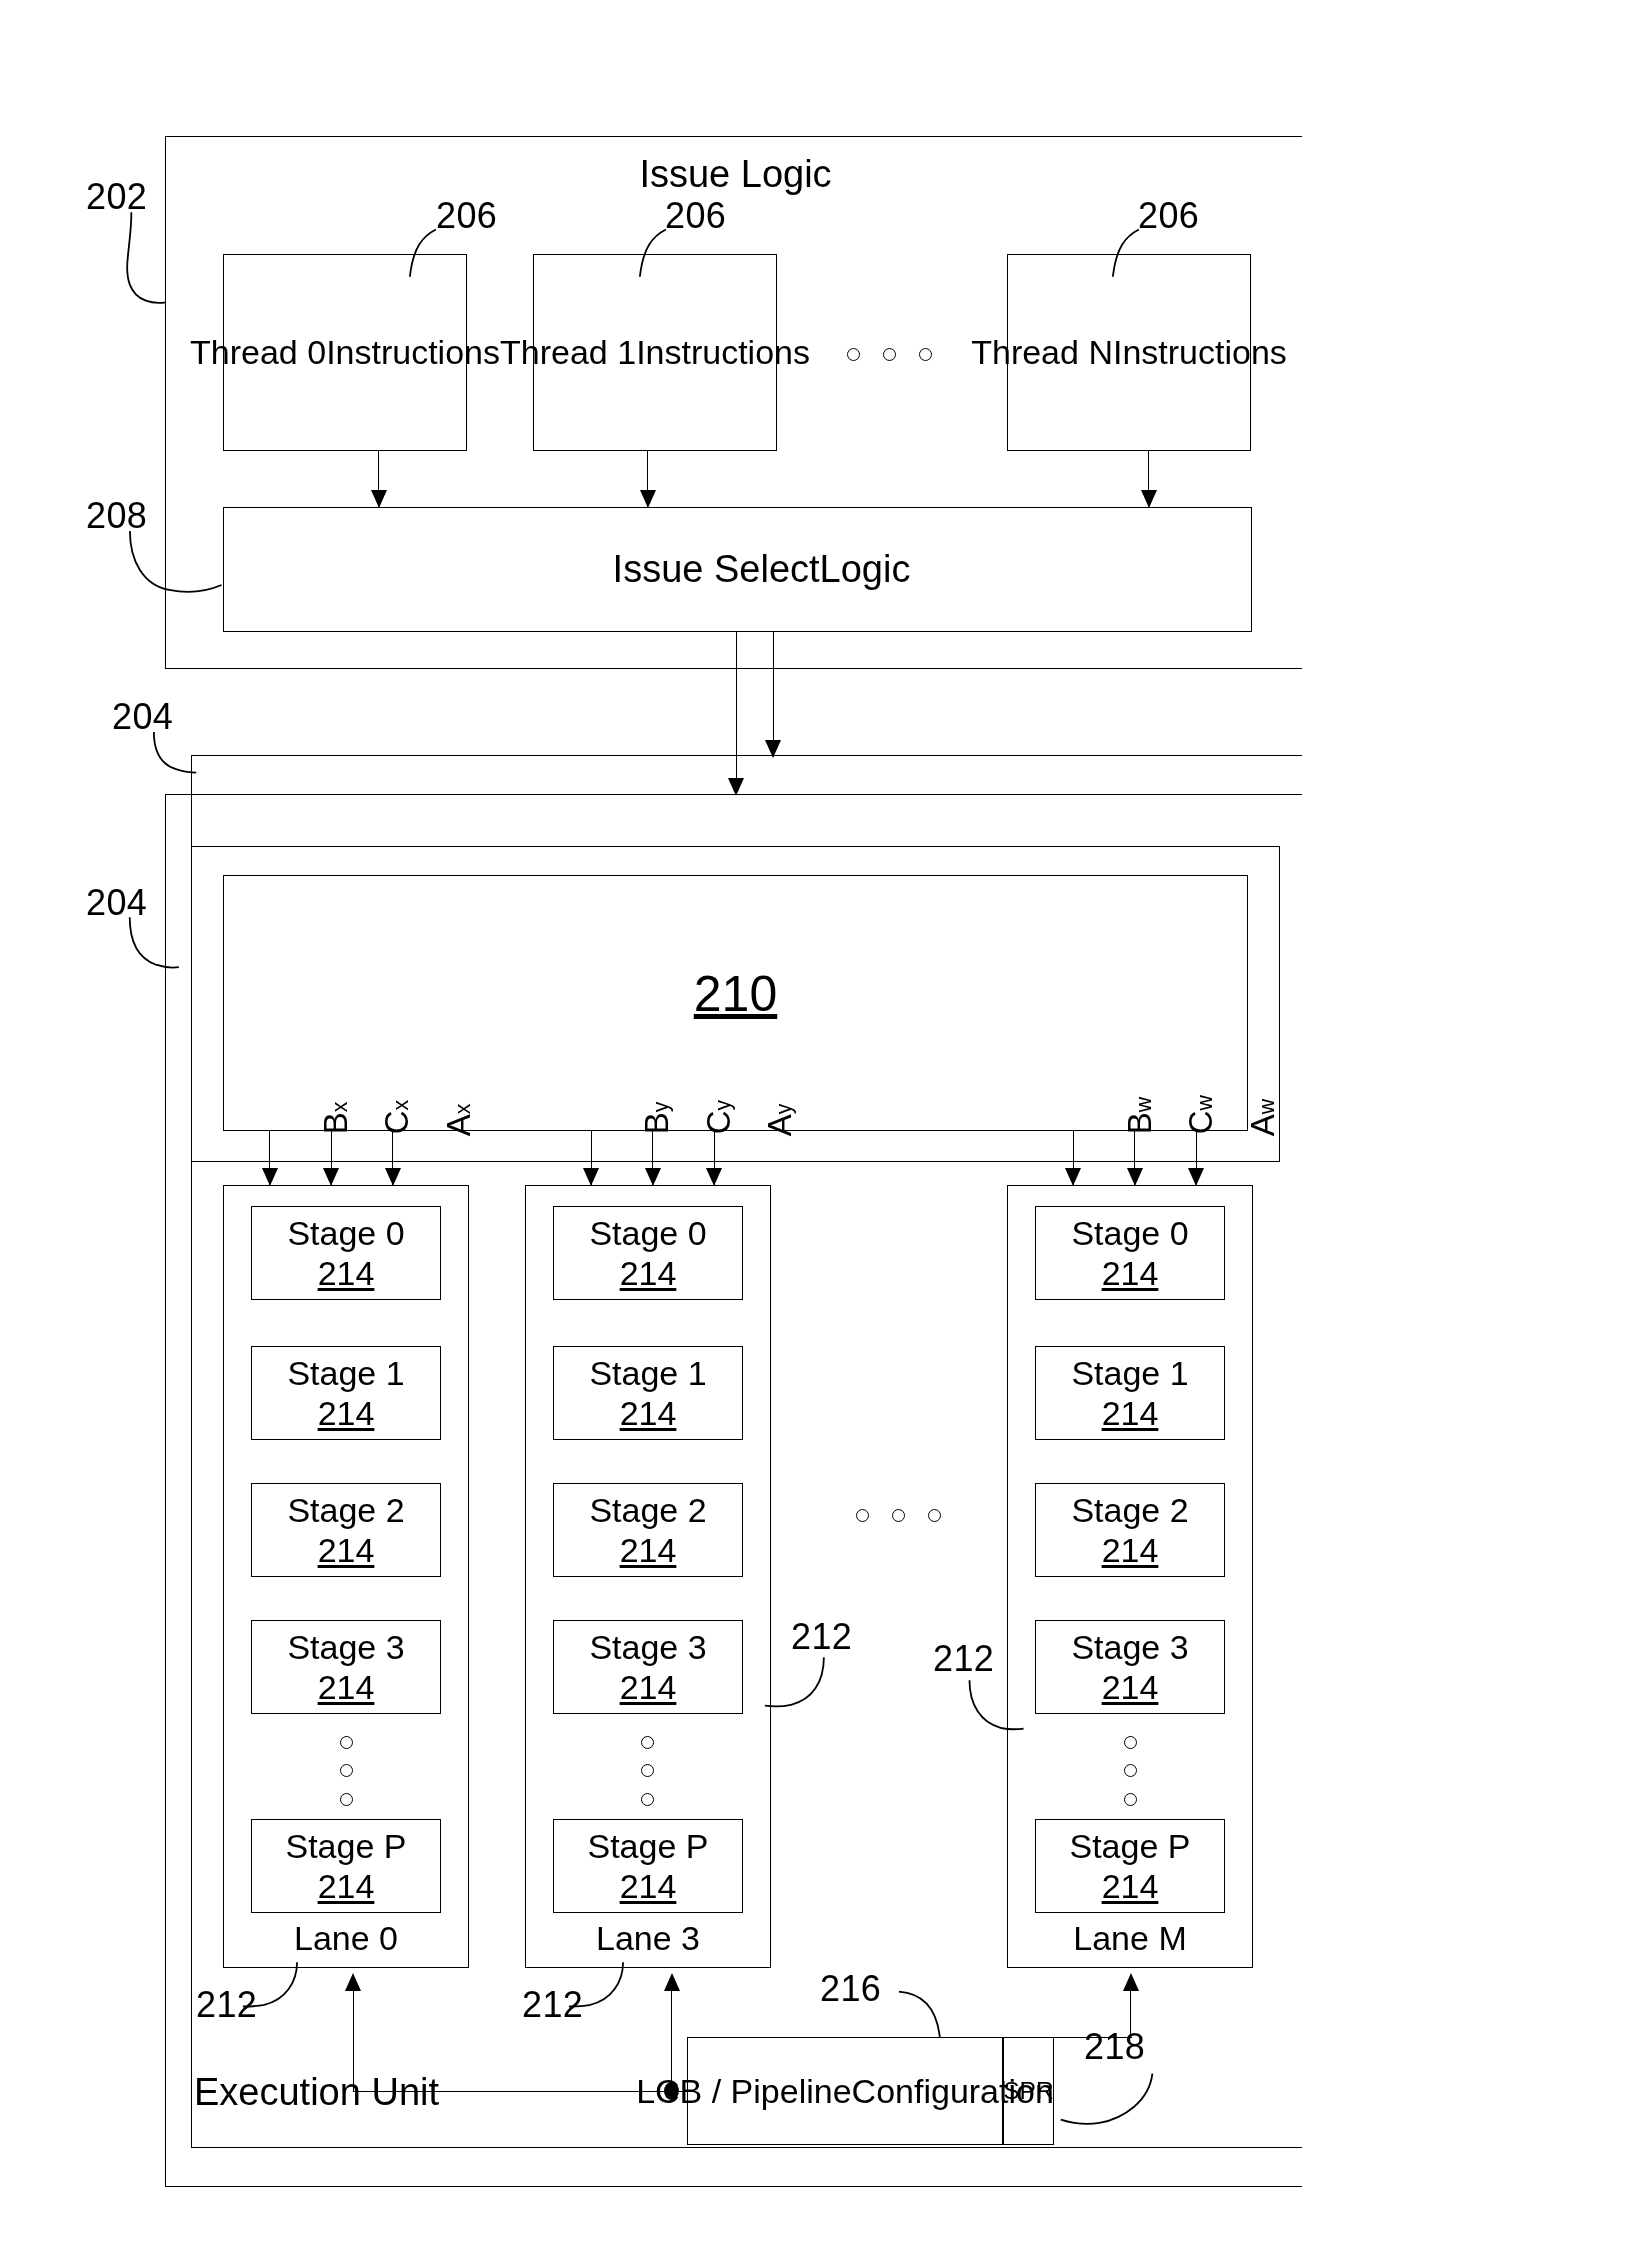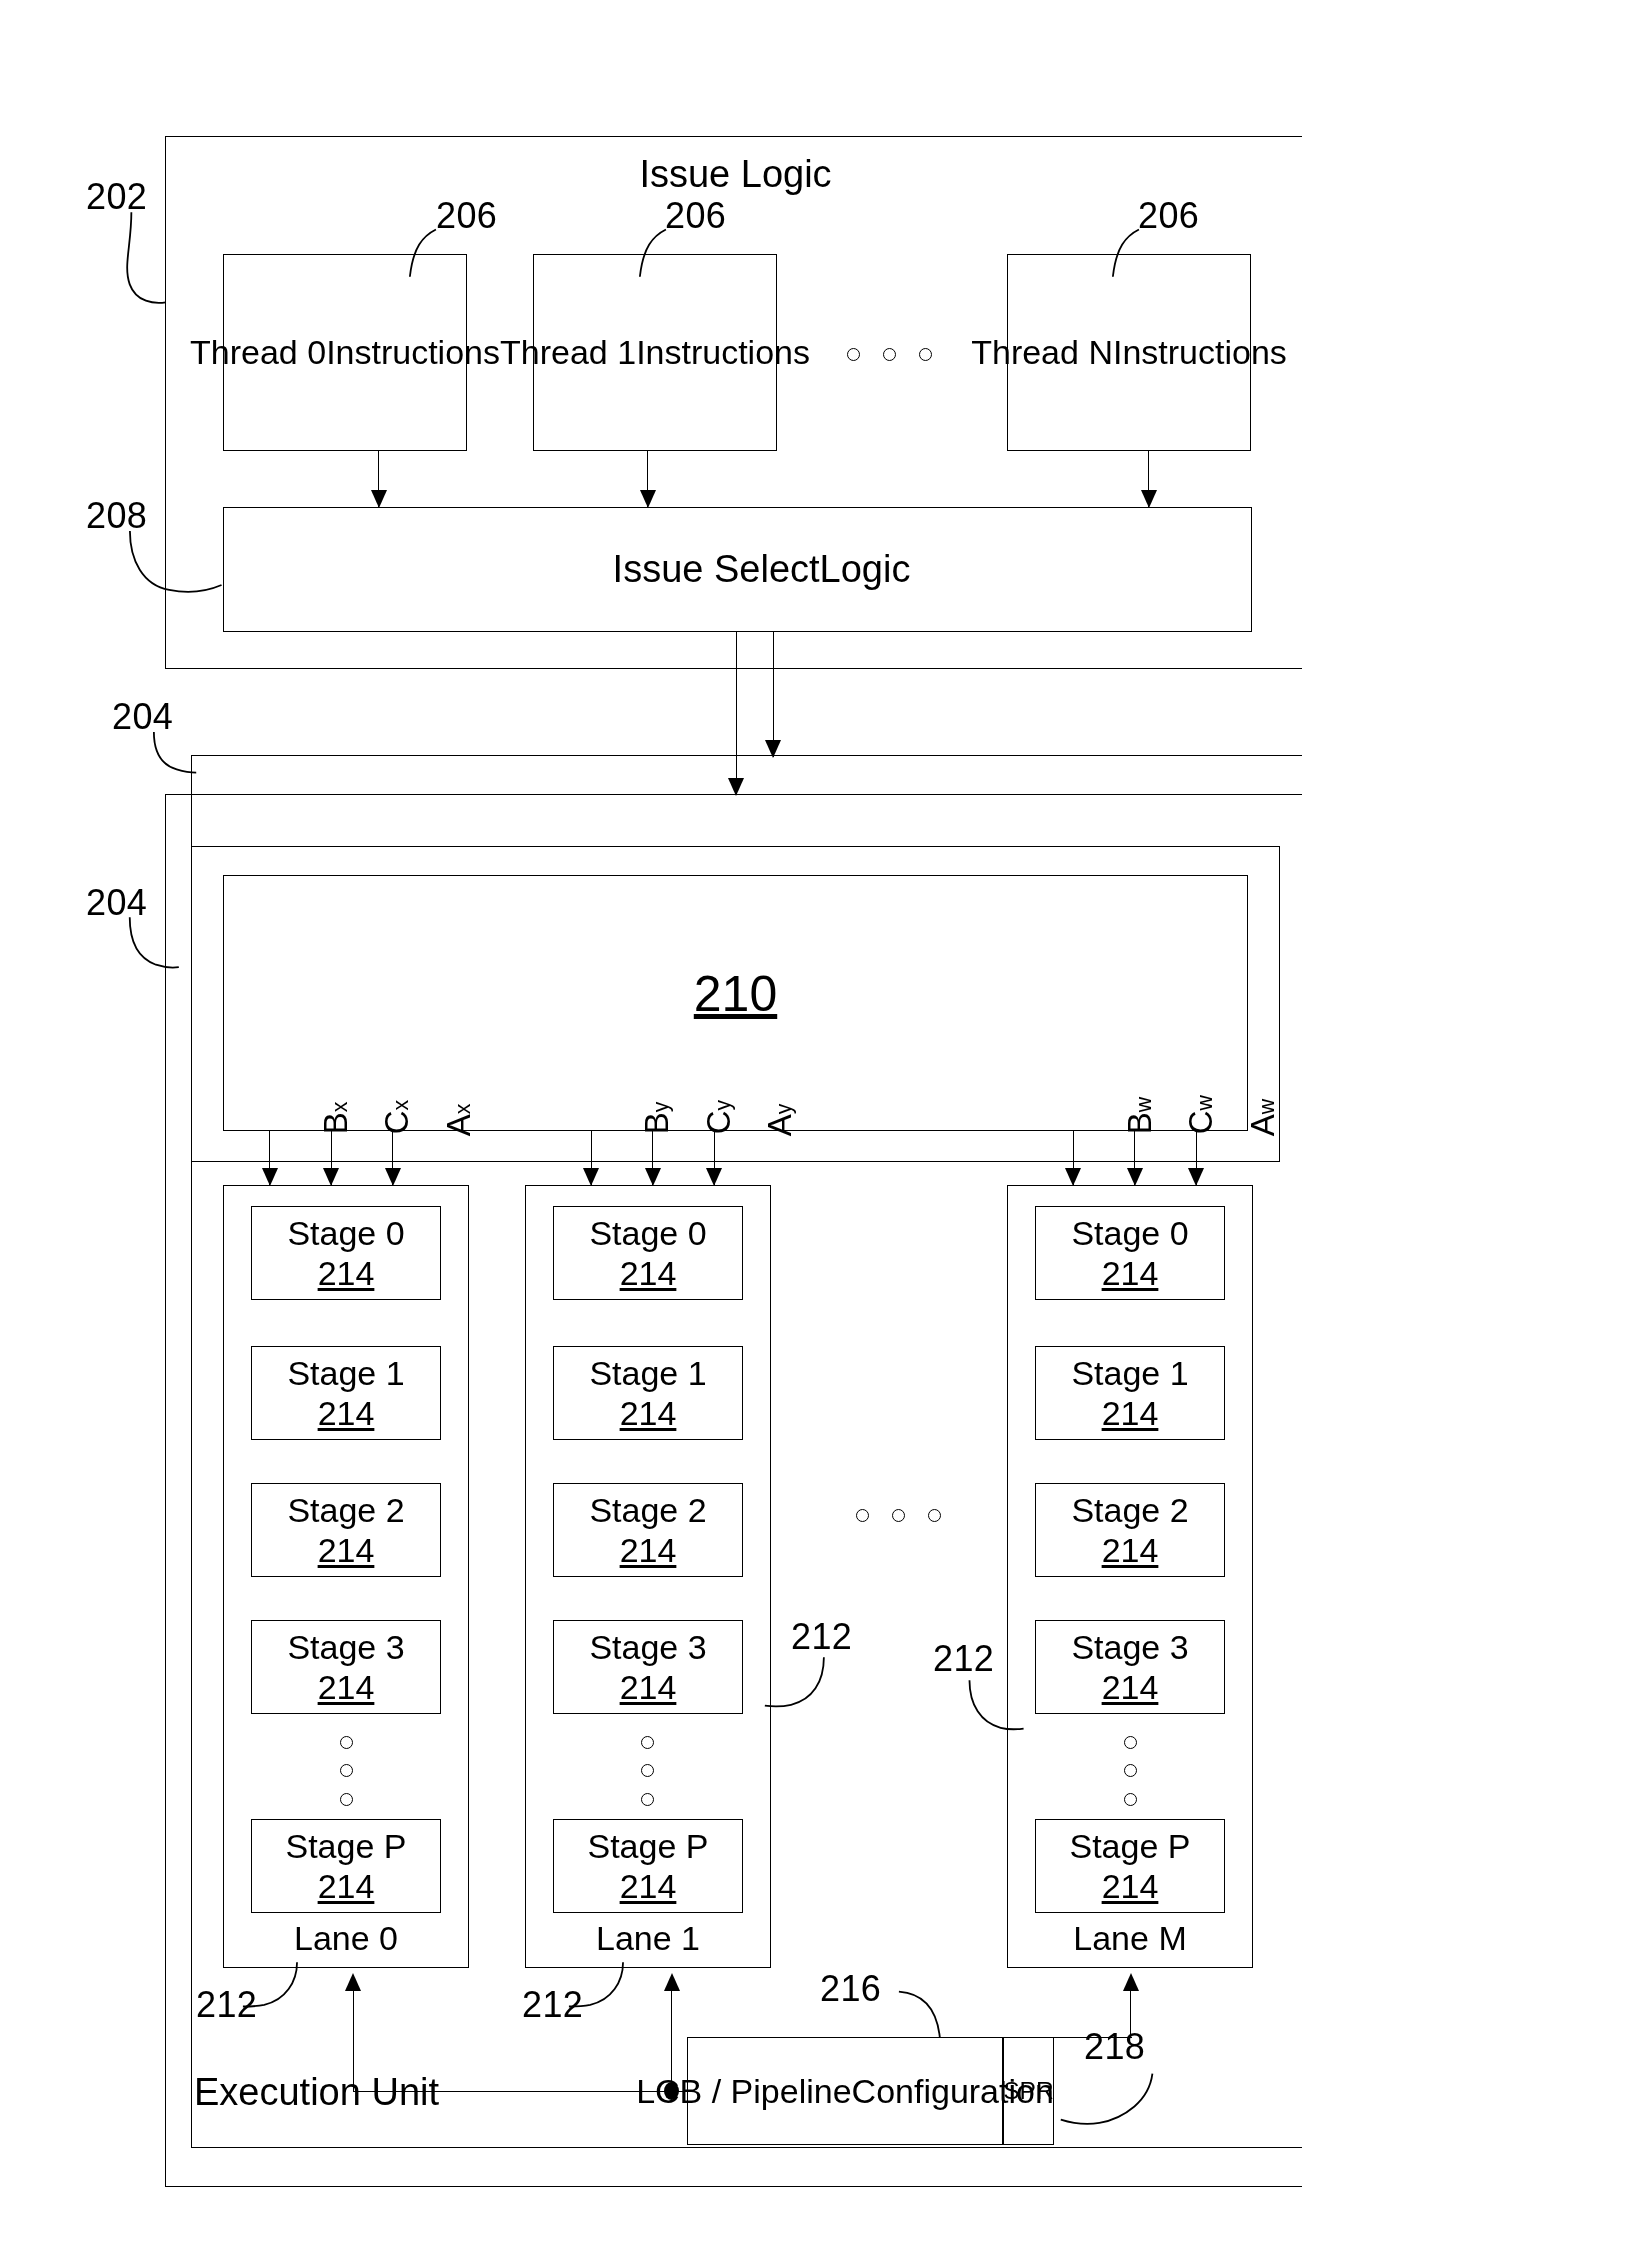--- a/index.html
+++ b/index.html
@@ -307,21 +307,21 @@
     <span>Stage 3</span>
     <span class="und">214</span>
   </div>
   <div class="dot-o" style="left:641px; top:1736px;"></div>
   <div class="dot-o" style="left:641px; top:1764px;"></div>
   <div class="dot-o" style="left:641px; top:1793px;"></div>
   <div class="stage" style="left:553px; top:1819px; width:190px; height:94px;">
     <span>Stage P</span>
     <span class="und">214</span>
   </div>
-  <div class="lane-name" style="left:525px; top:1919px; width:246px;">Lane 1</div>
+  <div class="lane-name" style="left:525px; top:1919px; width:246px;">Lane 3</div>
 
   <div class="box" style="left:1007px; top:1185px; width:246px; height:783px;"></div>
 
   <div class="stage" style="left:1035px; top:1206px; width:190px; height:94px;">
     <span>Stage 0</span>
     <span class="und">214</span>
   </div>
   <div class="stage" style="left:1035px; top:1346px; width:190px; height:94px;">
     <span>Stage 1</span>
     <span class="und">214</span>

